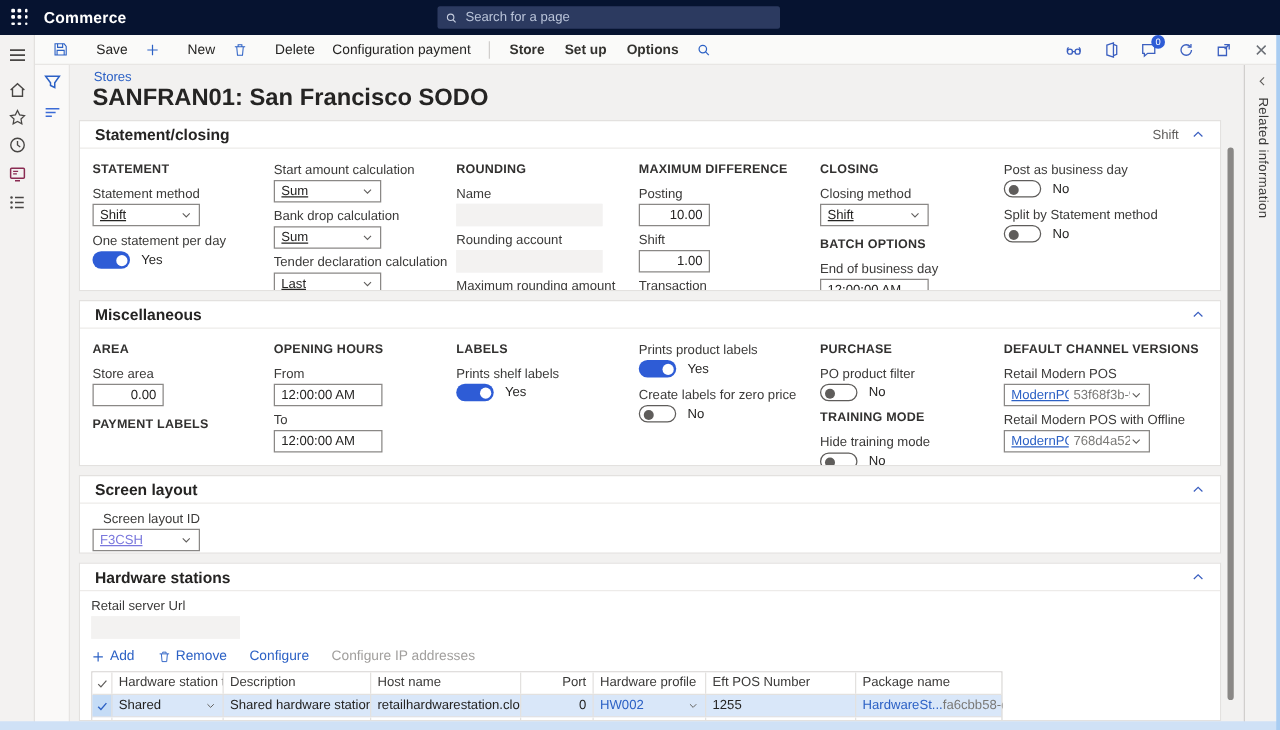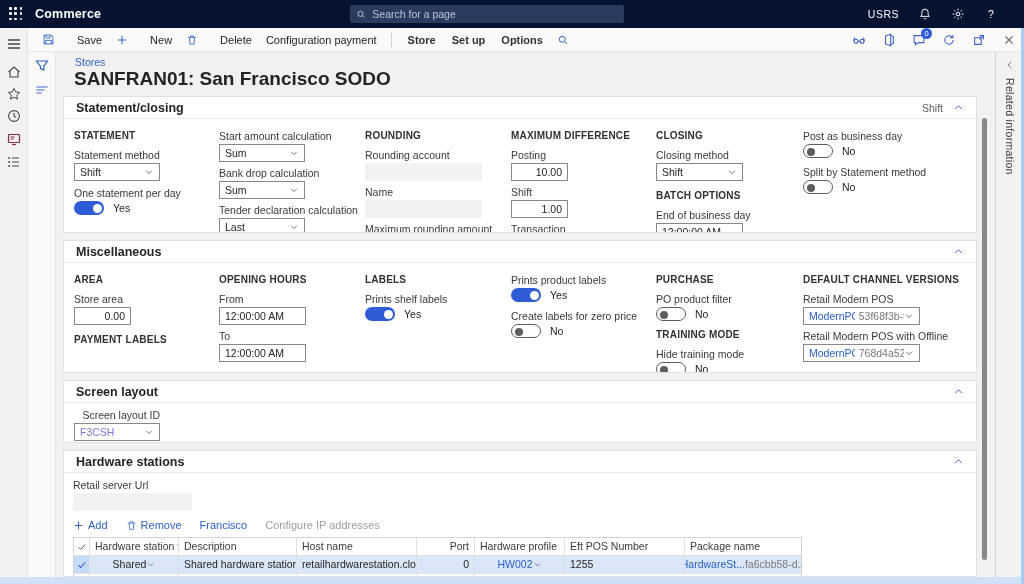--- a/index.html
+++ b/index.html
@@ -45,21 +45,21 @@
   .card-body { position:absolute; left:0; right:0; top:22px; bottom:0; overflow:hidden; }
   .col { position:absolute; top:11px; }
 
   .group-h { font-size:10px; font-weight:700; color:#323130; margin-bottom:8px; letter-spacing:.2px; }
   .field { margin-bottom:5px; }
   .flabel { font-size:10.5px; color:#3b3a39; margin-bottom:2px; white-space:nowrap; }
   .ctrl { height:18px; border:1px solid #8a8886; background:#fff; font-size:10.5px; color:#252423; display:flex; align-items:center; padding:0 5px; cursor:text; }
   .ctrl.num { justify-content:flex-end; }
   .ctrl.disabled { background:#f3f2f1; border-color:#f3f2f1; cursor:default; }
   .combo { justify-content:space-between; cursor:pointer; }
-  .combo .val { overflow:hidden; white-space:nowrap; }
+  .combo .val { overflow:hidden; white-space:nowrap;text-decoration:underline; }
   .combo .val.link { color:#2c61c5; }
   .combo .val.purple { color:#7a78dd; }
   .combo .idtxt { color:#7a7977; margin-left:4px; overflow:hidden; white-space:nowrap; }
   .w86 {width:86px;} .w57 {width:57px;} .w87 {width:87px;} .w117 {width:117px;} .w119 {width:119px;}
 
   .trow { display:flex; align-items:center; gap:9px; margin-bottom:8px; }
   .pill { width:30px; height:14px; border-radius:8px; position:relative; cursor:pointer; flex:0 0 auto; }
   .pill.on { background:#2e5cd6; }
   .pill.on::after { content:''; position:absolute; right:2.5px; top:2.5px; width:9px; height:9px; border-radius:50%; background:#fff; }
   .pill.off { background:#fff; border:1px solid #5f5d5b; }
@@ -70,21 +70,21 @@
   .hw-toolbar { display:flex; align-items:center; gap:18px; margin:8px 0 6px 0; font-size:11px; }
   .tool-btn { display:flex; align-items:center; gap:4px; color:#2c61c5; cursor:pointer; }
   .tool-btn.disabled { color:#a19f9d; cursor:default; }
   .grid { width:729px; border:1px solid #d6d4d2; background:#fff; }
   .grow { display:flex; height:18px; border-bottom:1px solid #e3e1df; background:#fff; }
   .grow.header { height:18px; background:#fff; }
   .grow.header .gcell { color:#3b3a39; }
   .grow.selected { background:#d9e7f9; }
   .gcell { font-size:10.5px; color:#252423; padding:0 5px; line-height:17px; border-right:1px solid #e3e1df; overflow:hidden; white-space:nowrap; display:flex; align-items:center; }
   .gcell.right { justify-content:flex-end; }
-  .gcell.combo-cell { justify-content:center; cursor:pointer; }
+  .gcell.combo-cell { justify-content:space-between; cursor:pointer; }
   .c0{width:16px;flex:0 0 16px;padding:0 2px;justify-content:center;}
   .c1{width:89px;flex:0 0 89px;} .c2{width:118px;flex:0 0 118px;} .c3{width:120px;flex:0 0 120px;}
   .c4{width:58px;flex:0 0 58px;} .c5{width:90px;flex:0 0 90px;} .c6{width:120px;flex:0 0 120px;} .c7{width:117px;flex:0 0 117px;border-right:none;}
   .grow.selected .c0 { background:#c5dcf6; }
   .linktxt { color:#2c61c5; }
   .graytxt { color:#7a7977; }
 
   
   #scroll-thumb { position:absolute; left:982px; top:118px; width:5px; height:442px; background:#8a8886; border-radius:3px; z-index:22; cursor:grab; }
   #related { position:absolute; left:995px; top:52px; width:29px; height:532px; background:#f3f2f1; border-left:1px solid #d1cfcd; z-index:21; }
@@ -108,34 +108,20 @@
       <span></span>
   </div>
   <div class="app-title">Commerce</div>
   <div class="tb-search">
     <svg class="tb-ic" viewBox="0 0 16 16" style="width:11px;height:11px;">
         <circle cx="7" cy="7" r="4" fill="none" stroke="#c3cbdd" stroke-width="1.4"></circle>
         <path d="M10 10l3.2 3.2" stroke="#c3cbdd" stroke-width="1.4"></path>
       </svg>
     <input placeholder="Search for a page" style="">
   </div>
-  <div class="tb-right">
-    <span class="usr">USRS</span>
-    <svg class="tb-ic" viewBox="0 0 16 16">
-        <path d="M8 2.4a3.6 3.6 0 013.6 3.6v2.8l1.3 1.9H3.1l1.3-1.9V6A3.6 3.6 0 018 2.4z" fill="none" stroke="#fff" stroke-width="1.1"></path>
-        <path d="M6.6 12.6a1.5 1.5 0 002.8 0" fill="none" stroke="#fff" stroke-width="1.1"></path>
-      </svg>
-    <svg class="tb-ic" viewBox="0 0 16 16">
-        <circle cx="8" cy="8" r="2.1" fill="none" stroke="#fff" stroke-width="1.1"></circle>
-        <path d="M8 1.8v2M8 12.2v2M1.8 8h2M12.2 8h2M3.6 3.6l1.4 1.4M11 11l1.4 1.4M12.4 3.6L11 5M5 11l-1.4 1.4" stroke="#fff" stroke-width="1.1"></path>
-      </svg>
-    <svg class="tb-ic" viewBox="0 0 16 16">
-        <text x="8" y="12" text-anchor="middle" font-size="12" fill="#fff" font-family="Liberation Sans,sans-serif">?</text>
-      </svg>
-  </div>
 </div>
 
 <div id="cmdbar">
   <div class="cmd-item">
     <svg width="13" height="13" viewBox="0 0 16 16">
         <path d="M2.5 2.5h9L13.5 5v8.5h-11z" fill="none" stroke="#2c61c5" stroke-width="1.1"></path>
         <path d="M5 2.5v3.5h5V2.5M4.5 13.5V9h7v4.5" fill="none" stroke="#2c61c5" stroke-width="1.1"></path>
       </svg>
     <span>Save</span>
   </div>
@@ -286,25 +272,25 @@
             <span class="val">Last</span>
             <svg width="10" height="10" viewBox="0 0 16 16">
                 <path d="M3.5 6l4.5 4.5L12.5 6" fill="none" stroke="#605e5c" stroke-width="1.4"></path>
               </svg>
           </div>
         </div>
       </div>
       <div class="col" style="left:301px;">
         <div class="group-h">ROUNDING</div>
         <div class="field">
+          <div class="flabel">Name</div>
+          <div class="ctrl disabled w117"></div>
+        </div>
+        <div class="field">
           <div class="flabel">Rounding account</div>
-          <div class="ctrl disabled w117"></div>
-        </div>
-        <div class="field">
-          <div class="flabel">Name</div>
           <div class="ctrl disabled w117"></div>
         </div>
         <div class="field">
           <div class="flabel">Maximum rounding amount</div>
 
         </div>
       </div>
       <div class="col" style="left:447px;">
         <div class="group-h">MAXIMUM DIFFERENCE</div>
         <div class="field">
@@ -479,21 +465,21 @@
             </svg>
           <span>Add</span>
         </span>
         <span class="tool-btn">
           <svg width="11" height="11" viewBox="0 0 16 16">
               <path d="M2.5 4.5h11M6 4V2.5h4V4M4.5 4.5l.8 9h5.4l.8-9" fill="none" stroke="#2c61c5" stroke-width="1.1"></path>
             </svg>
           <span>Remove</span>
         </span>
         <span class="tool-btn">
-          <span>Francisco</span>
+          <span>Configure</span>
         </span>
         <span class="tool-btn disabled">
           <span>Configure IP addresses</span>
         </span>
       </div>
 
       <div class="grid">
         <div class="grow header">
           <div class="gcell c0">
             <svg width="10" height="10" viewBox="0 0 16 16">

